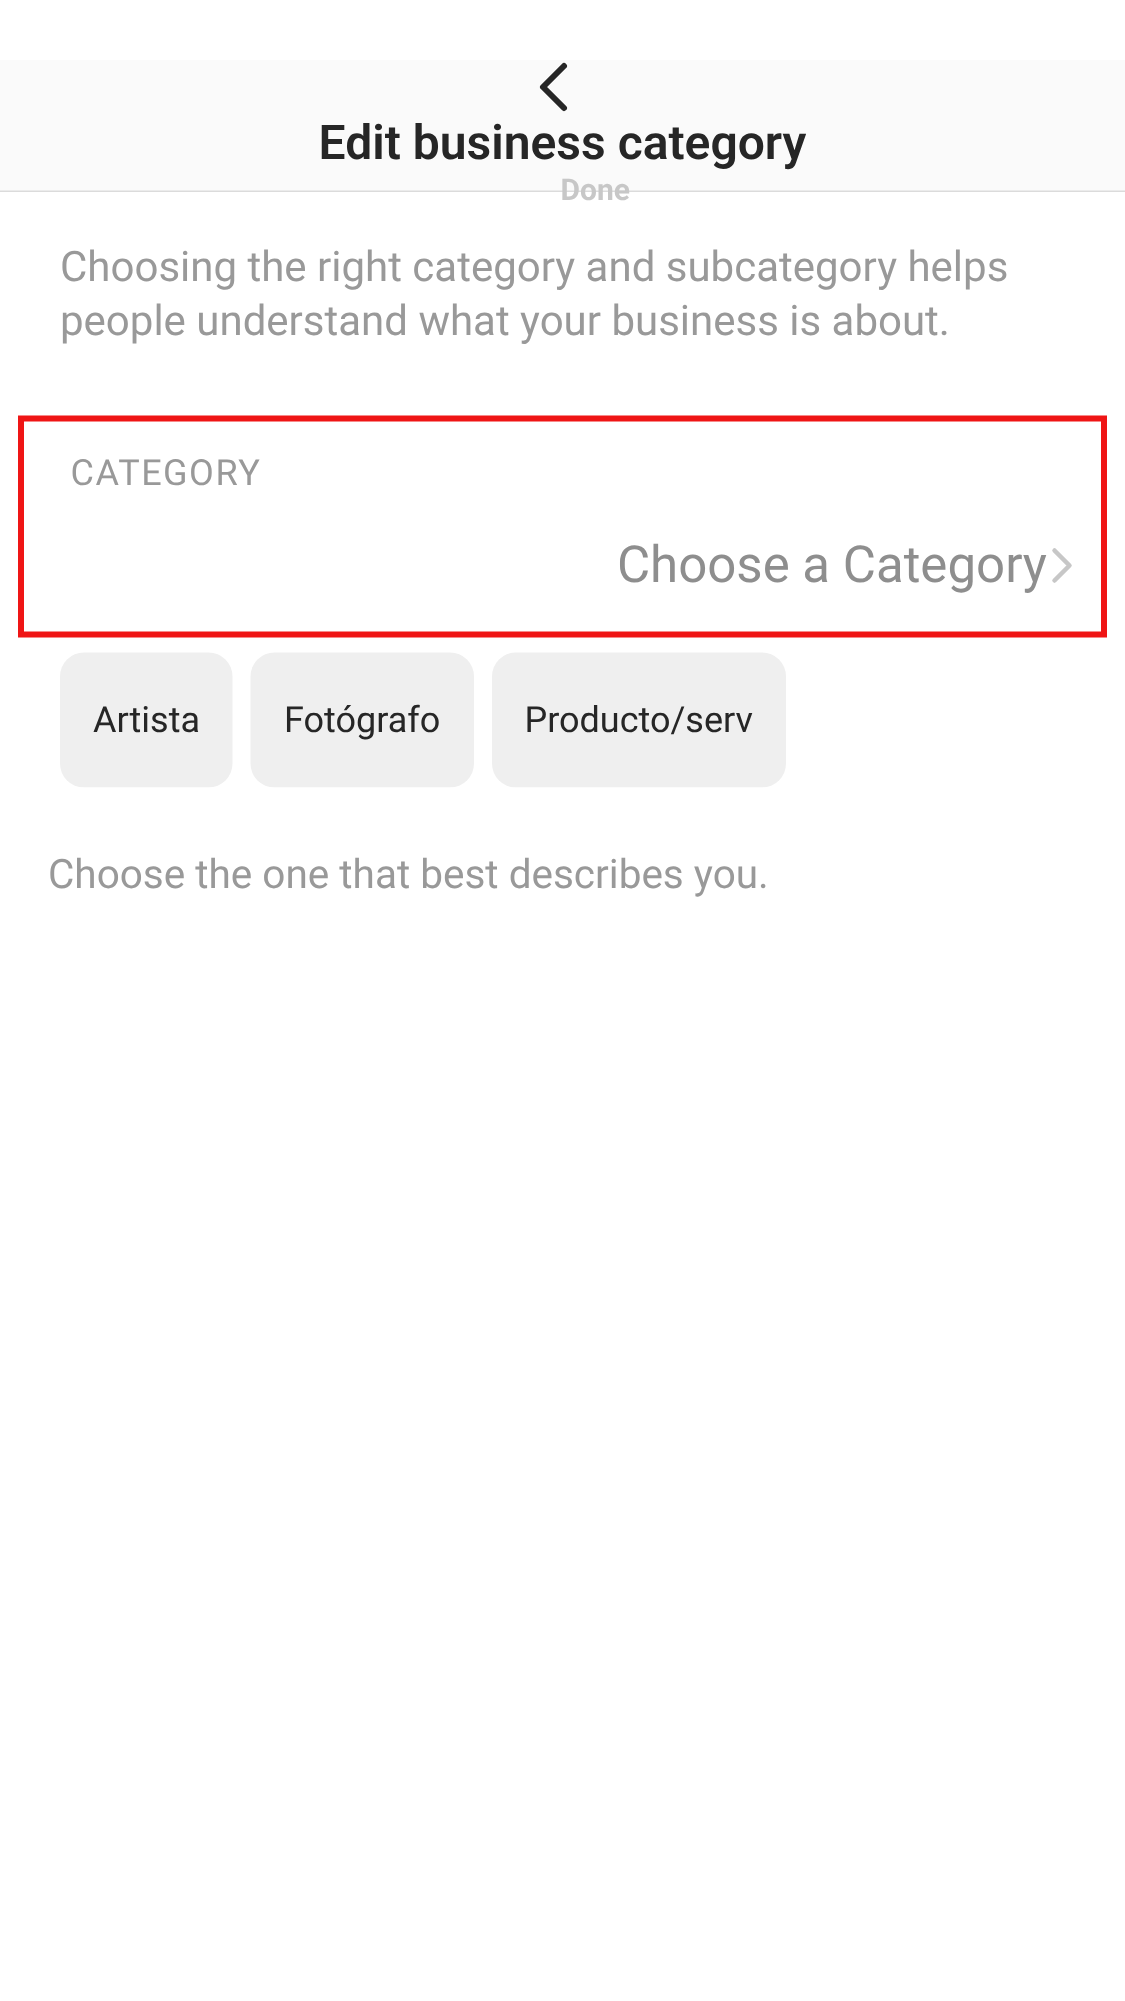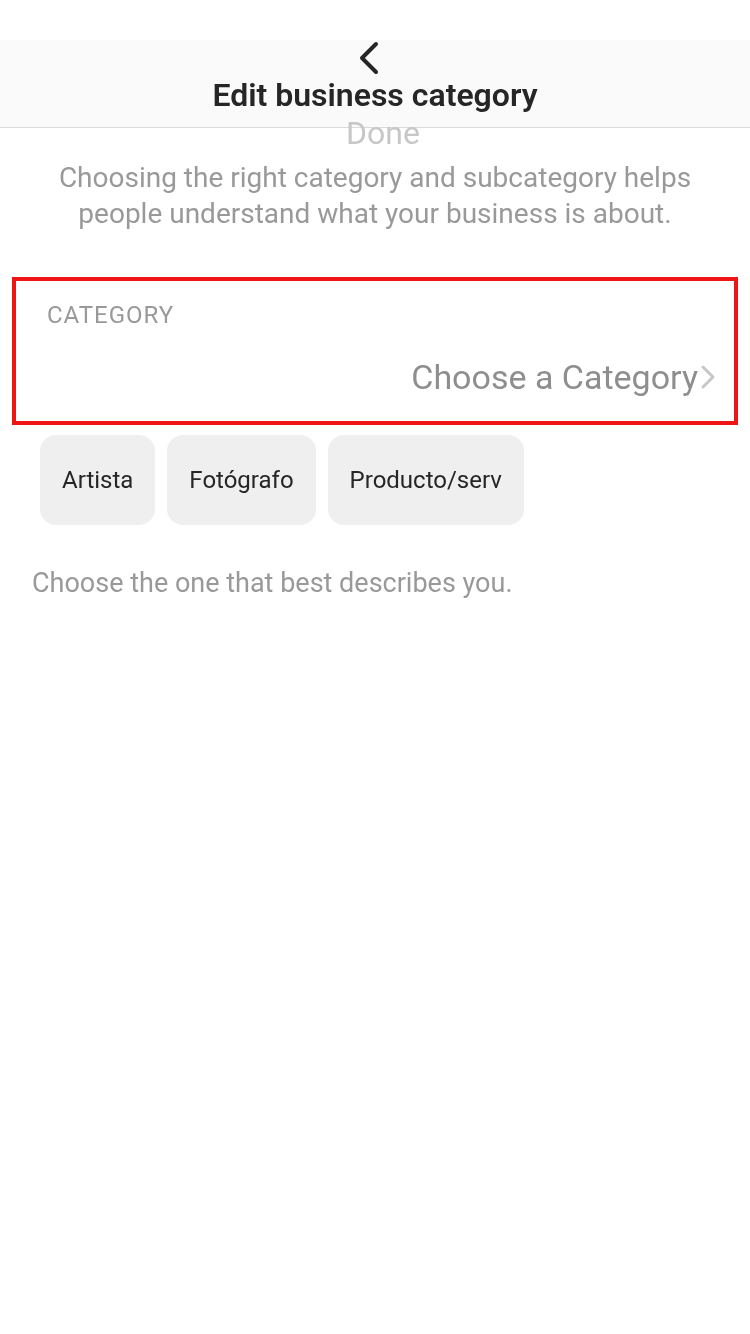--- a/index.html
+++ b/index.html
@@ -36,32 +36,31 @@
       height: 36px;
     }
     .header-title {
       font-size: 32px;
       font-weight: 600;
       color: #262626;
       flex: 1;
       text-align: center;
     }
     .done-button {
-      font-size: 32px;
-      font-weight: 400;
+      font-size: 20px;
+      font-weight: 700;
       color: #c7c7c7;
       width: 90px;
       text-align: right;
     }
     .description {
       padding: 32px 40px 44px 40px;
       font-size: 28px;
       line-height: 1.3;
       color: #999999;
-      text-align: center;
     }
     .category-section {
       border: 4px solid #ef1515;
       margin: 0 12px;
       padding: 20px 16px 24px 31px;
     }
     .category-label {
       font-size: 24px;
       color: #999999;
       letter-spacing: 1px;

